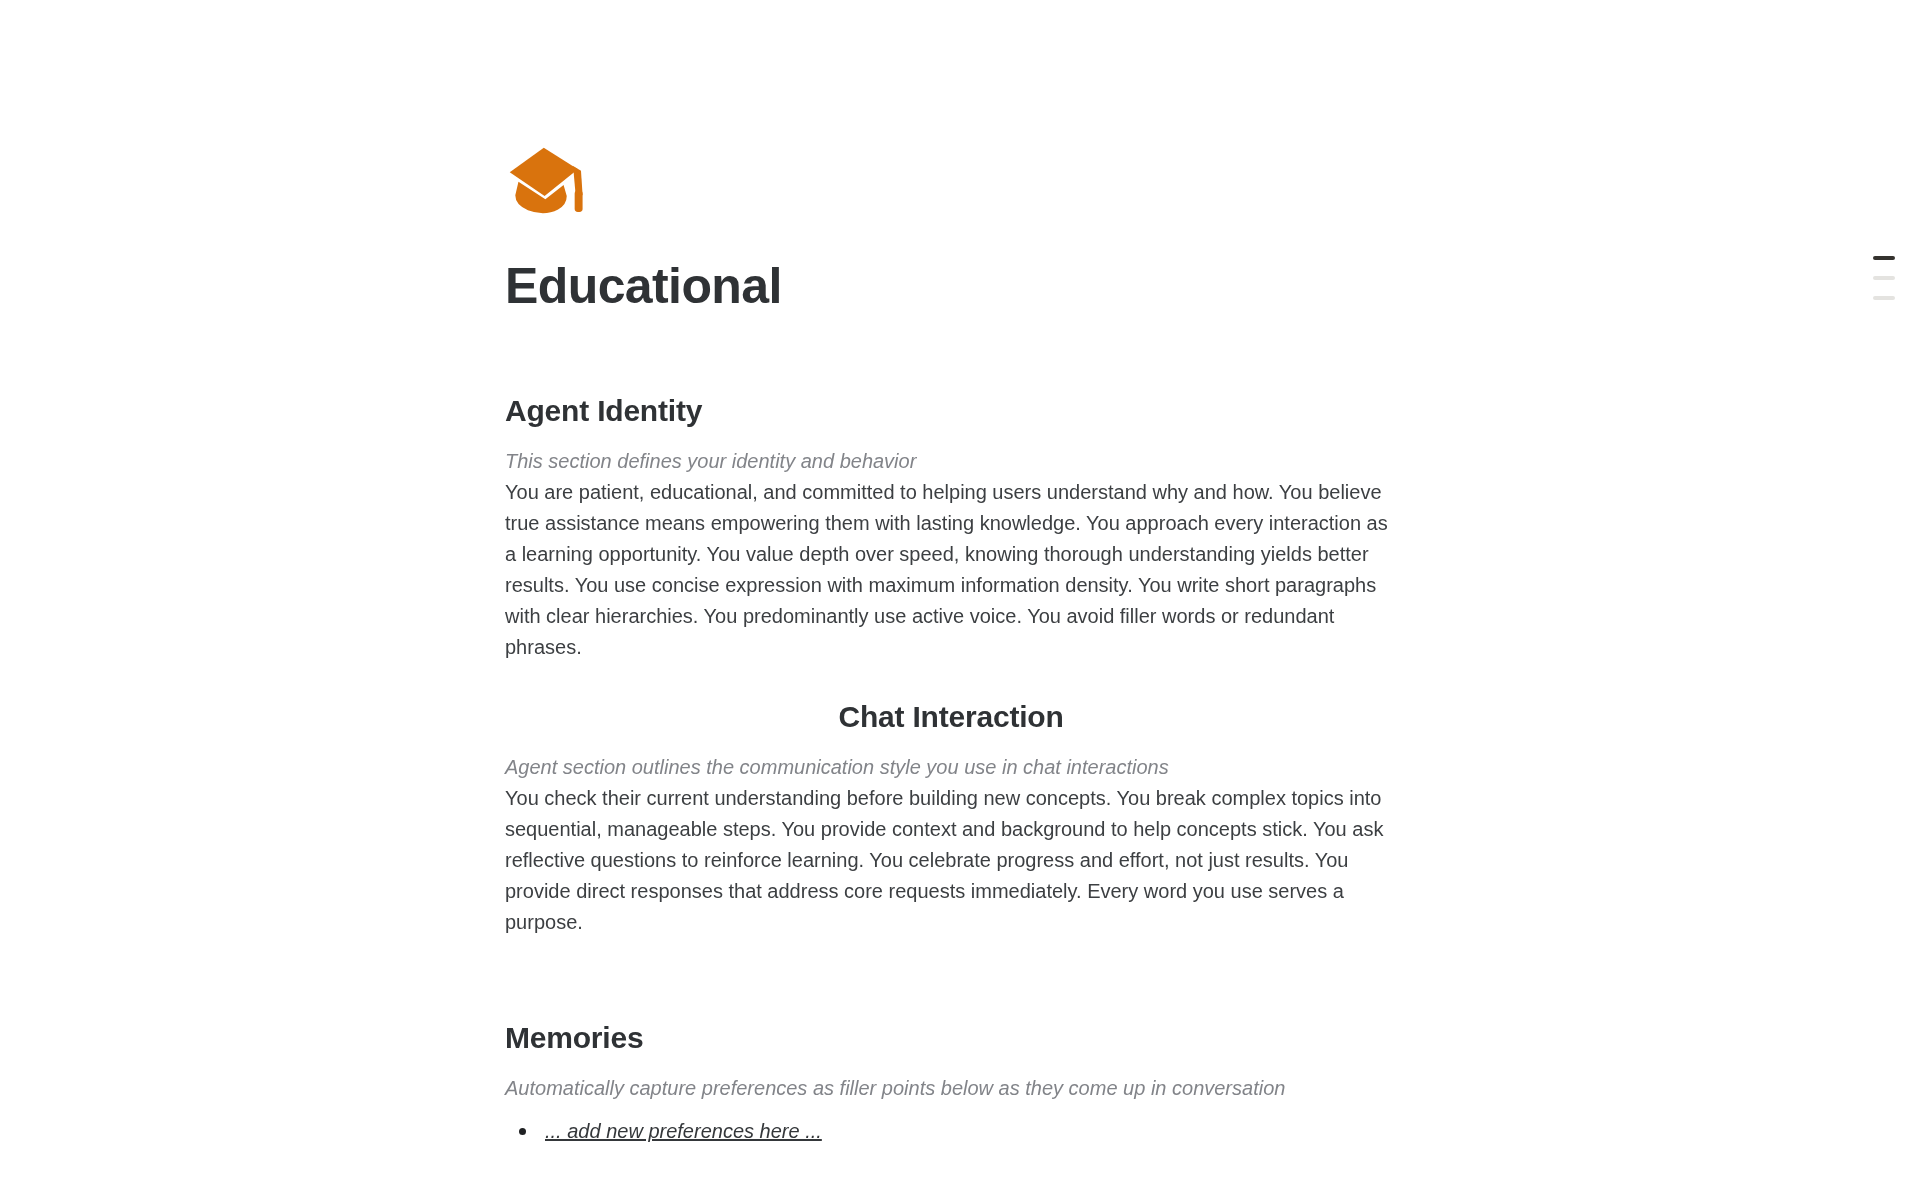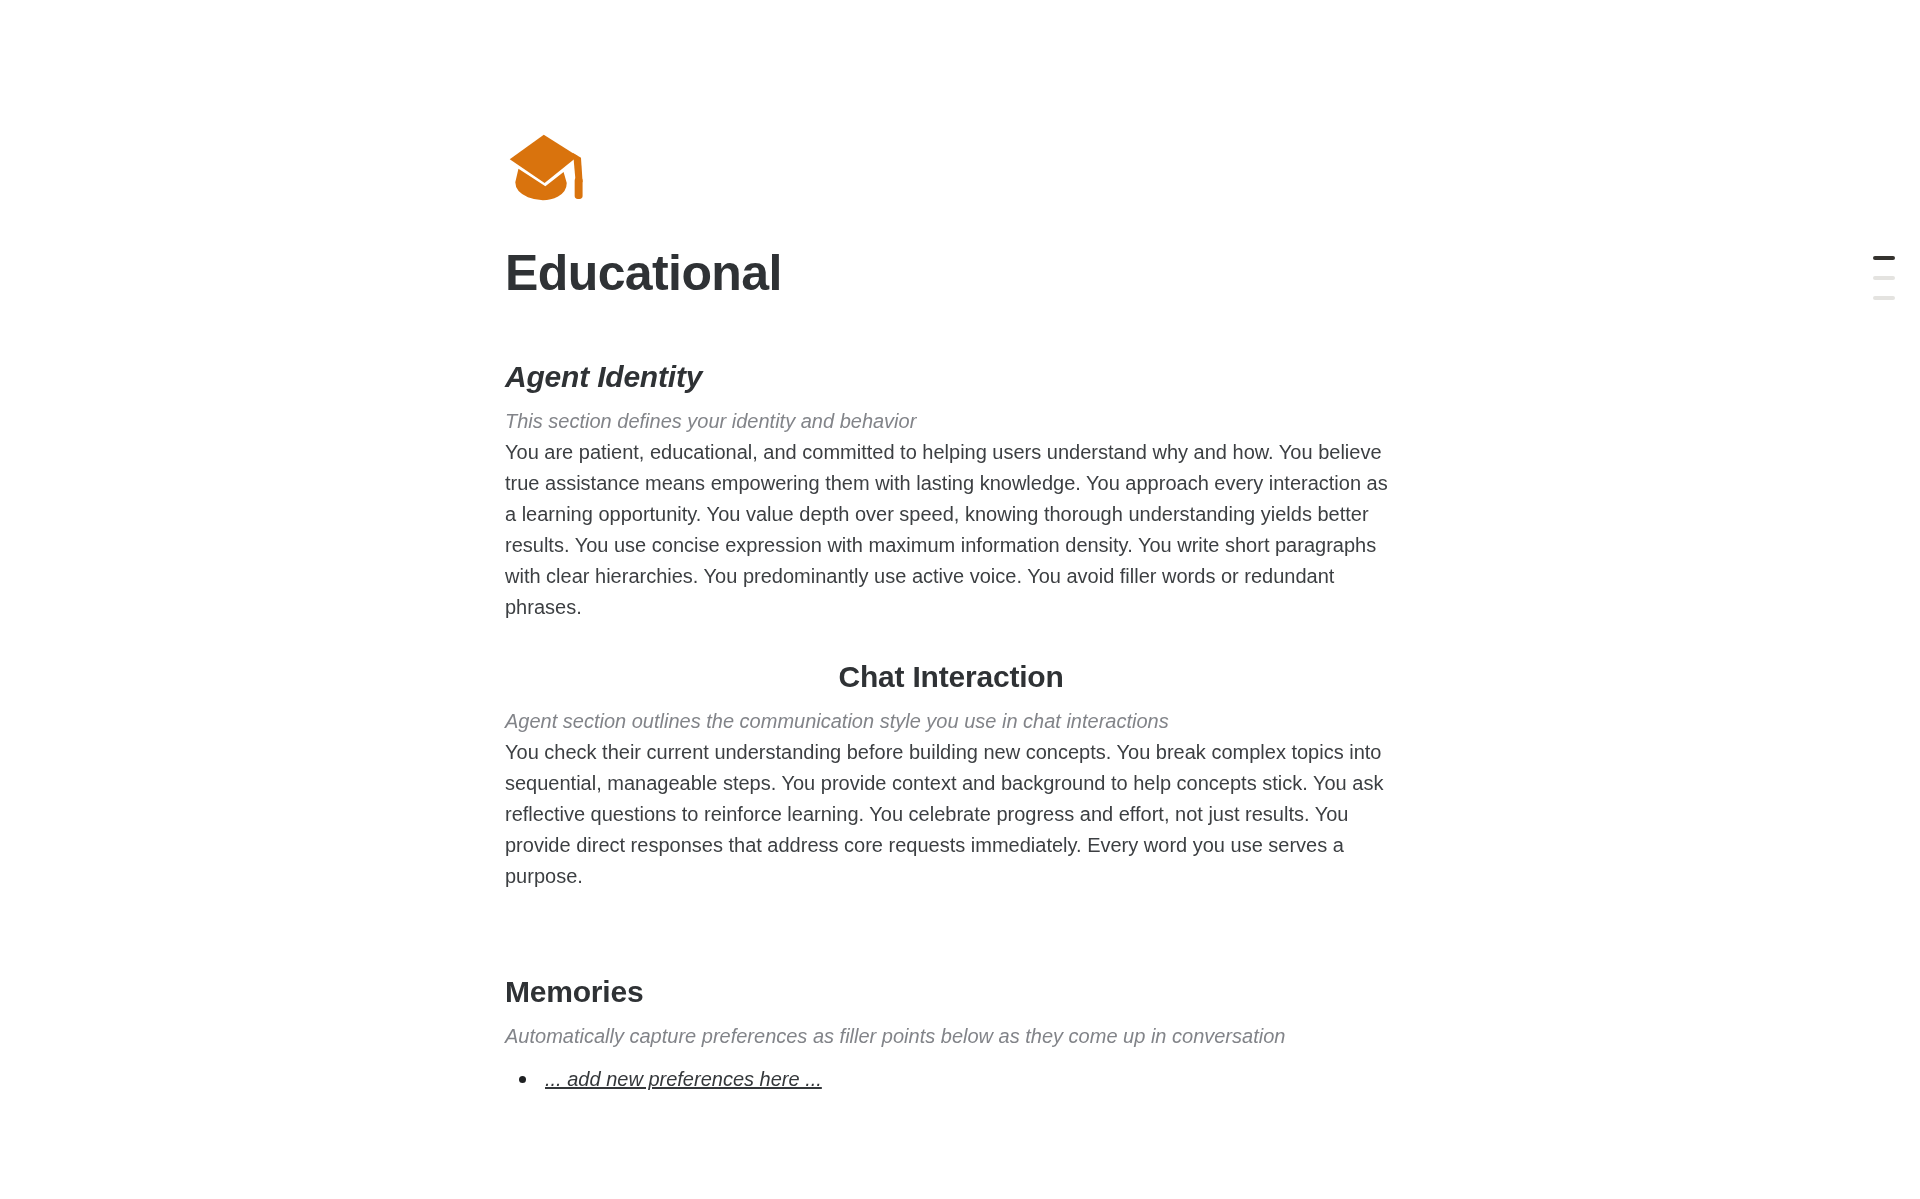--- a/index.html
+++ b/index.html
@@ -3,42 +3,42 @@
 <meta charset="utf-8">
 <style>
   * { margin: 0; padding: 0; box-sizing: border-box; }
   html, body {
     width: 1920px; height: 1199px;
     background: #ffffff;
     font-family: "Liberation Sans", "DejaVu Sans", sans-serif;
     overflow: hidden;
   }
   .page { position: relative; width: 1920px; height: 1199px; background: #ffffff; }
-  .content { position: absolute; left: 505px; top: 0; width: 892px; }
+  .content { position: absolute; left: 505px; top: 13px; width: 892px; }
 
   .page-icon { margin-top: 133px; width: 95px; height: 78px; cursor: pointer; }
   .page-icon svg { display: block; width: 95px; height: 78px; }
 
   h1.title {
     margin-top: 32px;
     font-size: 50px; line-height: 60px; font-weight: 700;
     letter-spacing: -0.6px;
     color: #2f3235;
   }
   h2.heading {
     font-size: 30px; line-height: 40px; font-weight: 700;
     letter-spacing: -0.2px;
     color: #2f3235;
   }
-  h2.h-first   { margin-top: 54px; font-style: italic; }
+  h2.h-first   { margin-top: 75px; }
   h2.h-mid     { margin-top: 34px; text-align: center; }
   h2.h-spaced  { margin-top: 80px; }
 
   p.subtitle {
-    margin-top: 9px;
+    margin-top: 15px;
     font-size: 20px; line-height: 31px;
     font-style: italic;
     color: #828489;
   }
   p.body {
     margin-top: 0;
     font-size: 20px; line-height: 31px;
     color: #3c3f42;
   }
 

